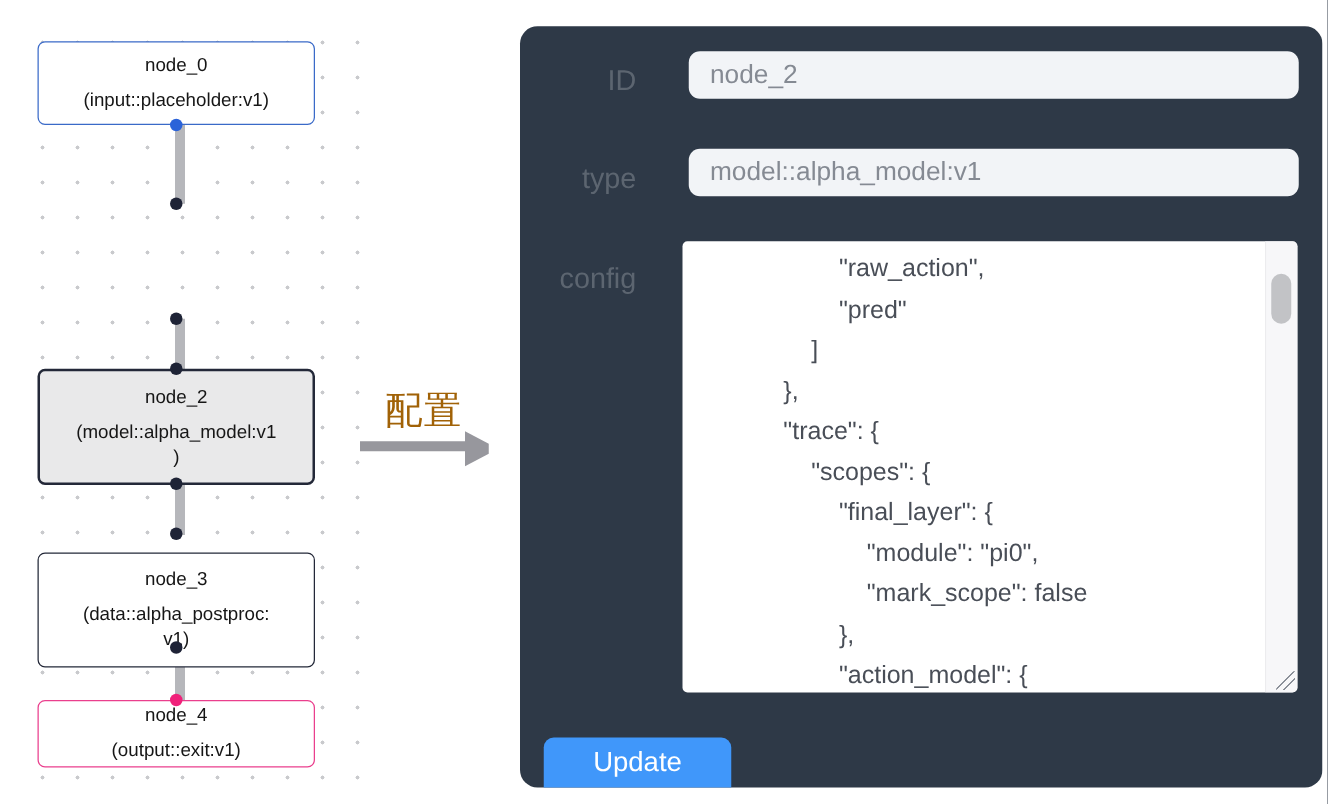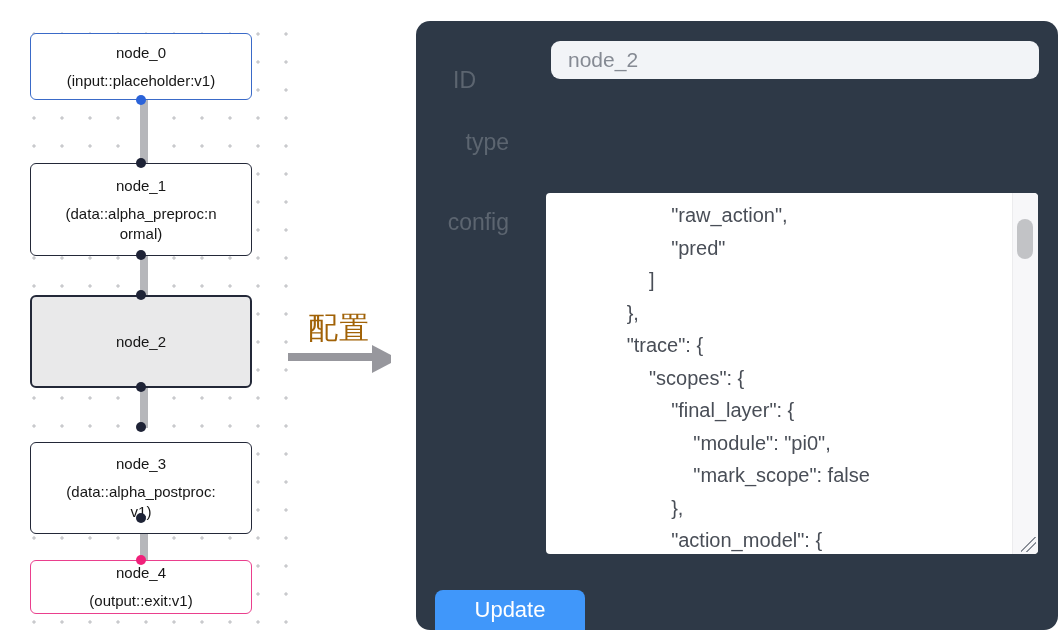--- a/index.html
+++ b/index.html
@@ -54,21 +54,21 @@
     background-size: 28px 28px; background-position: 6px 4px;
   }
   .config-panel {
     position: absolute; left: 14px; top: 13px; width: 642px; height: 609px;
     background: #2e3947; border-radius: 14px;
   }
   .field-label {
     position: absolute; left: 0; width: 97px; text-align: right;
     color: #5c6570; font-size: 23px;
   }
-  .lbl-id   { top: 36px; height: 38px; line-height: 38px; text-align: center; }
+  .lbl-id   { top: 20px; height: 38px; line-height: 38px; }
   .lbl-type { top: 98px; height: 38px; line-height: 38px; }
   .lbl-config { top: 183px; height: 28px; line-height: 28px; }
   .text-input {
     position: absolute; left: 135px; width: 488px; height: 38px;
     background: #f2f4f7; border: none; border-radius: 9px;
     color: #858a93; font-size: 21px; padding: 0 17px;
     font-family: "Liberation Sans", sans-serif; outline: none;
   }
   .inp-id { top: 20px; }
   .inp-type { top: 98px; }
@@ -109,27 +109,24 @@
   <div class="canvas-left">
     <div class="edge e0"></div>
     <div class="edge e1"></div>
     <div class="edge e2"></div>
     <div class="edge e3"></div>
 
     <div class="flow-node n0">
       <div class="node-title">node_0</div>
       <div class="node-sub">(input::placeholder:v1)</div>
     </div>
-    <div class="flow-node n1">
-      <div class="node-title">node_1</div>
-      <div class="node-sub">(data::alpha_preproc:n
-ormal)</div>
-    </div>
     <div class="flow-node n2">
       <div class="node-title">node_2</div>
+      <div class="node-sub">(model::alpha_model:v1
+)</div>
     </div>
     <div class="flow-node n3">
       <div class="node-title">node_3</div>
       <div class="node-sub">(data::alpha_postproc:
 v1)</div>
     </div>
     <div class="flow-node n4">
       <div class="node-title">node_4</div>
       <div class="node-sub">(output::exit:v1)</div>
     </div>
@@ -152,20 +149,21 @@
     </div>
   </div>
 
   <div class="canvas-right">
     <div class="config-panel">
 
       <div class="field-label lbl-id">ID</div>
       <input class="text-input inp-id" type="text" value="node_2" style="">
 
       <div class="field-label lbl-type">type</div>
+      <input class="text-input inp-type" type="text" value="model::alpha_model:v1" style="">
 
       <div class="field-label lbl-config">config</div>
       <div class="config-box">
         <pre class="config-pre">                    "raw_action",
                     "pred"
                 ]
             },
             "trace": {
                 "scopes": {
                     "final_layer": {

